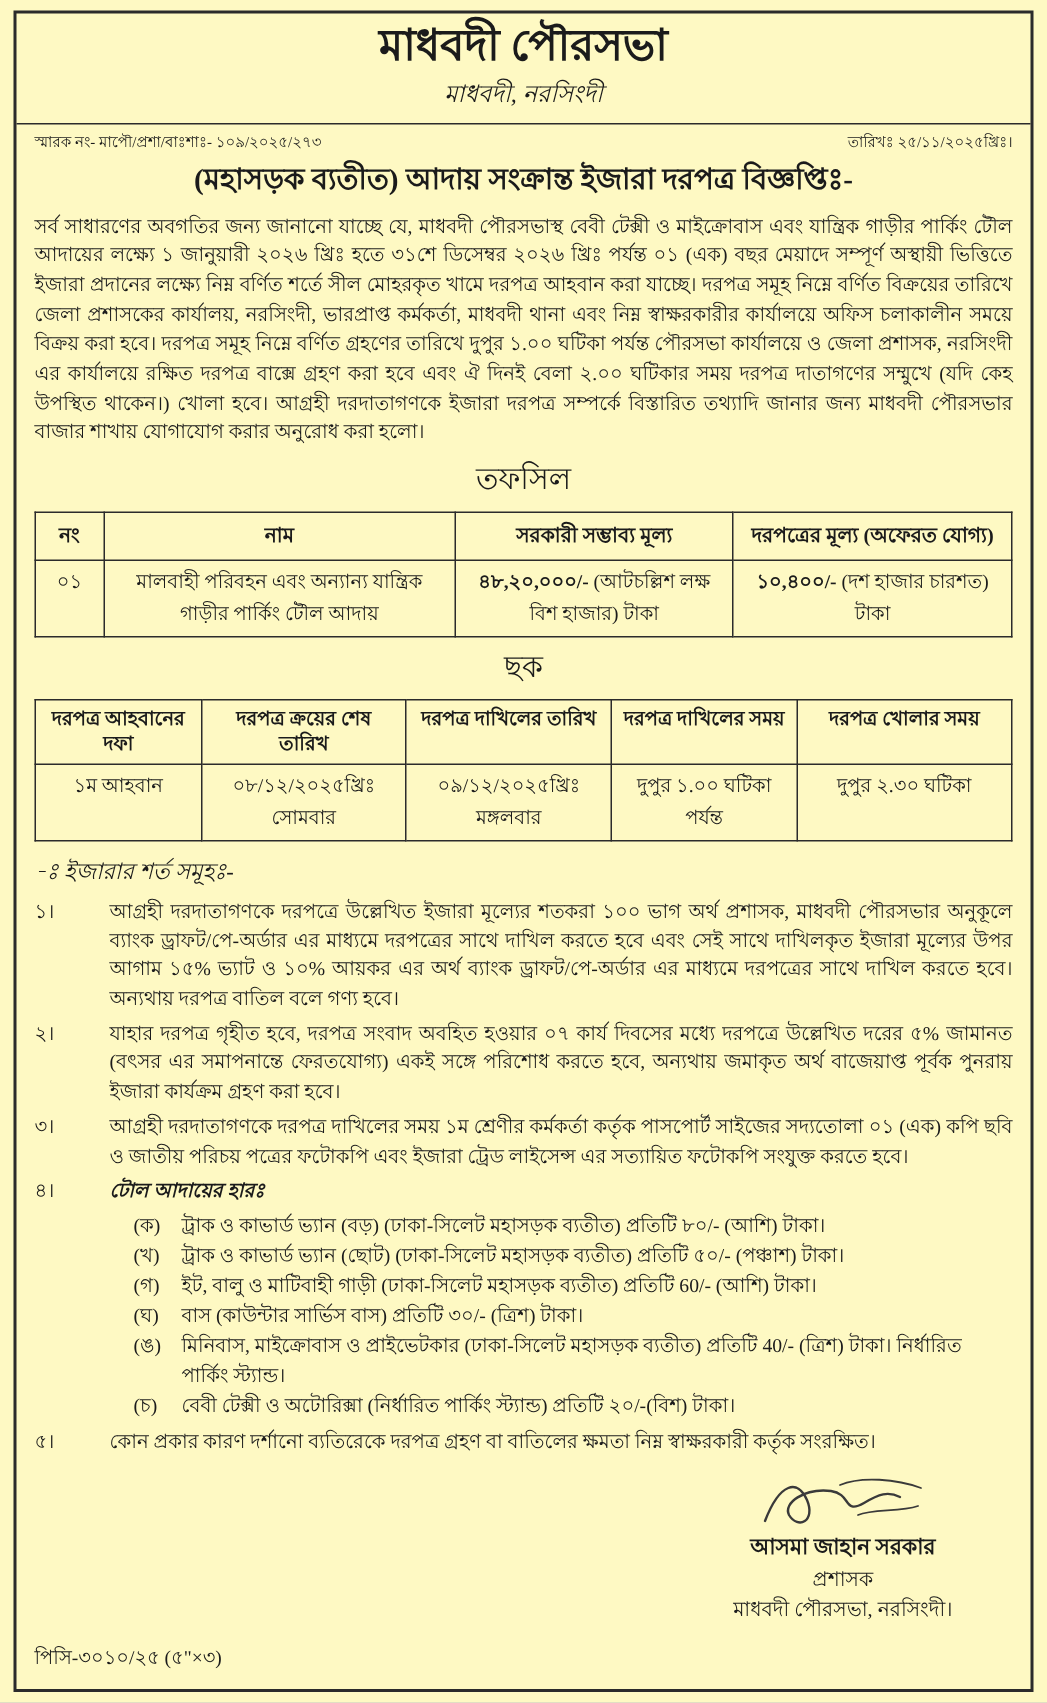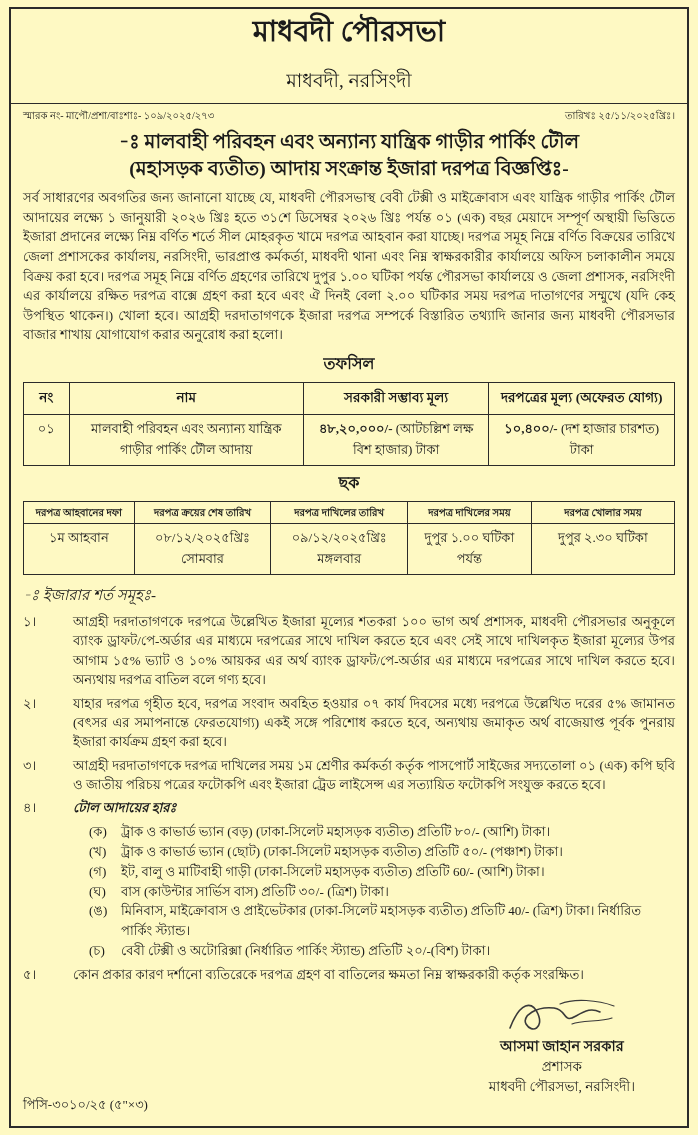--- a/index.html
+++ b/index.html
@@ -15,30 +15,30 @@
     position: relative;
   }
   .frame {
     border: 2px solid #2b2b2b;
     height: 100%;
     padding: 6px 12px 8px 12px;
     position: relative;
   }
   .masthead { text-align: center; }
   .m-title { font-size: 29px; font-weight: bold; line-height: 1.15; }
-  .m-sub { font-size: 19px; margin-top: 18px; }
+  .m-sub { font-size: 16px; margin-top: 2px; font-style: italic; }
   .rule { border-top: 1.6px solid #2b2b2b; margin: 5px -12px 4px -12px; }
   .memo { display: flex; justify-content: space-between; font-size: 10px; margin: 1px 0 4px 0; }
   .notice-title { text-align: center; font-weight: bold; font-size: 19.5px; line-height: 1.35; margin: 3px 0 6px 0; }
   .body-text { font-size: 13.1px; line-height: 1.5; text-align: justify; margin-bottom: 6px; }
-  .sec-h { text-align: center; font-weight: bold; font-size: 16px; margin: 4px 0 4px 0; }
+  .sec-h { text-align: center; font-weight: normal; font-size: 20px; margin: 4px 0 4px 0; }
   table.tbl { width: 100%; border-collapse: collapse; font-size: 13px; }
   table.tbl th, table.tbl td { border: 1.5px solid #2b2b2b; padding: 4px 6px; text-align: center; vertical-align: top; }
   table.tbl th { font-weight: bold; font-size: 13.5px; }
-  table.tbl2 th { font-size: 10px; line-height: 1.3; }
+  table.tbl2 th { font-size: 13px; line-height: 1.3; }
   td.cell-left { text-align: left; }
   .amt { font-weight: bold; }
   .w-no { width: 7%; }
   .w-name { width: 36%; }
   .w-val { width: 28.5%; }
   .c1 { width: 17%; } .c2 { width: 21%; } .c3 { width: 21%; } .c4 { width: 19%; } .c5 { width: 22%; }
   .terms-h { font-weight: normal; font-style: italic; font-size: 15px; margin: 8px 0 4px 0; }
   .term { display: flex; font-size: 13.1px; line-height: 1.48; margin-bottom: 4px; }
   .t-no { flex: 0 0 30px; }
   .t-x { flex: 1; text-align: justify; margin-left: 20px; }
@@ -63,21 +63,20 @@
     </div>
 
     <div class="rule"></div>
 
     <div class="memo">
       <span>স্মারক নং- মাপৌ/প্রশা/বাঃশাঃ- ১০৯/২০২৫/২৭৩</span>
       <span>তারিখঃ ২৫/১১/২০২৫খ্রিঃ।</span>
     </div>
 
     <div class="notice-title">
-      <div>-ঃ মালবাহী পরিবহন এবং অন্যান্য যান্ত্রিক গাড়ীর পার্কিং টৌল</div>
       <div>(মহাসড়ক ব্যতীত) আদায় সংক্রান্ত ইজারা দরপত্র বিজ্ঞপ্তিঃ-</div>
     </div>
 
     <p class="body-text">সর্ব সাধারণের অবগতির জন্য জানানো যাচ্ছে যে, মাধবদী পৌরসভাস্থ বেবী টেক্সী ও মাইক্রোবাস এবং যান্ত্রিক গাড়ীর পার্কিং টৌল আদায়ের লক্ষ্যে ১ জানুয়ারী ২০২৬ খ্রিঃ হতে ৩১শে ডিসেম্বর ২০২৬ খ্রিঃ পর্যন্ত ০১ (এক) বছর মেয়াদে সম্পূর্ণ অস্থায়ী ভিত্তিতে ইজারা প্রদানের লক্ষ্যে নিম্ন বর্ণিত শর্তে সীল মোহরকৃত খামে দরপত্র আহবান করা যাচ্ছে। দরপত্র সমূহ নিম্নে বর্ণিত বিক্রয়ের তারিখে জেলা প্রশাসকের কার্যালয়, নরসিংদী, ভারপ্রাপ্ত কর্মকর্তা, মাধবদী থানা এবং নিম্ন স্বাক্ষরকারীর কার্যালয়ে অফিস চলাকালীন সময়ে বিক্রয় করা হবে। দরপত্র সমূহ নিম্নে বর্ণিত গ্রহণের তারিখে দুপুর ১.০০ ঘটিকা পর্যন্ত পৌরসভা কার্যালয়ে ও জেলা প্রশাসক, নরসিংদী এর কার্যালয়ে রক্ষিত দরপত্র বাক্সে গ্রহণ করা হবে এবং ঐ দিনই বেলা ২.০০ ঘটিকার সময় দরপত্র দাতাগণের সম্মুখে (যদি কেহ উপস্থিত থাকেন।) খোলা হবে। আগ্রহী দরদাতাগণকে ইজারা দরপত্র সম্পর্কে বিস্তারিত তথ্যাদি জানার জন্য মাধবদী পৌরসভার বাজার শাখায় যোগাযোগ করার অনুরোধ করা হলো।</p>
 
     <div class="sec-h">তফসিল</div>
 
     <table class="tbl">
       <thead>
         <tr>

